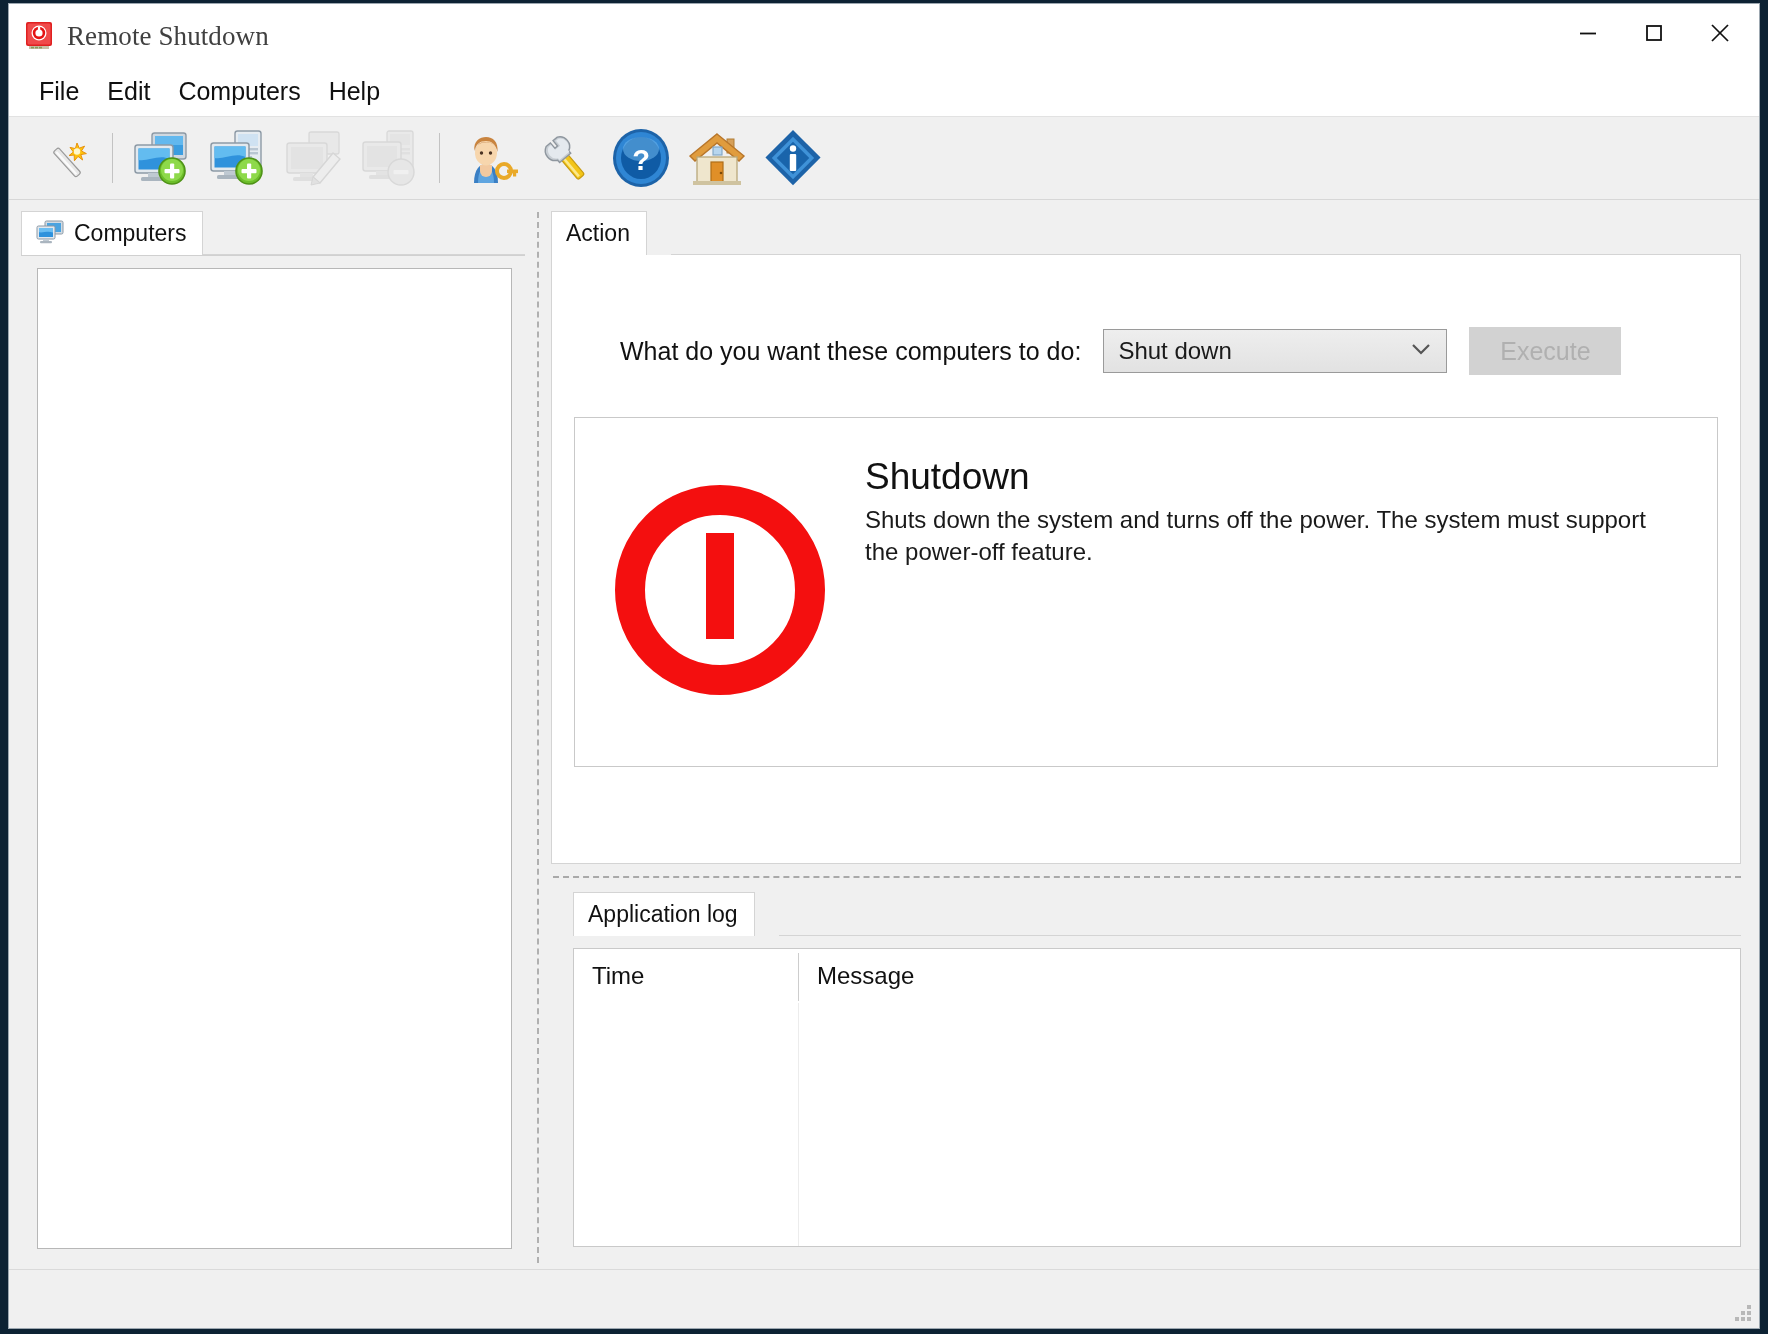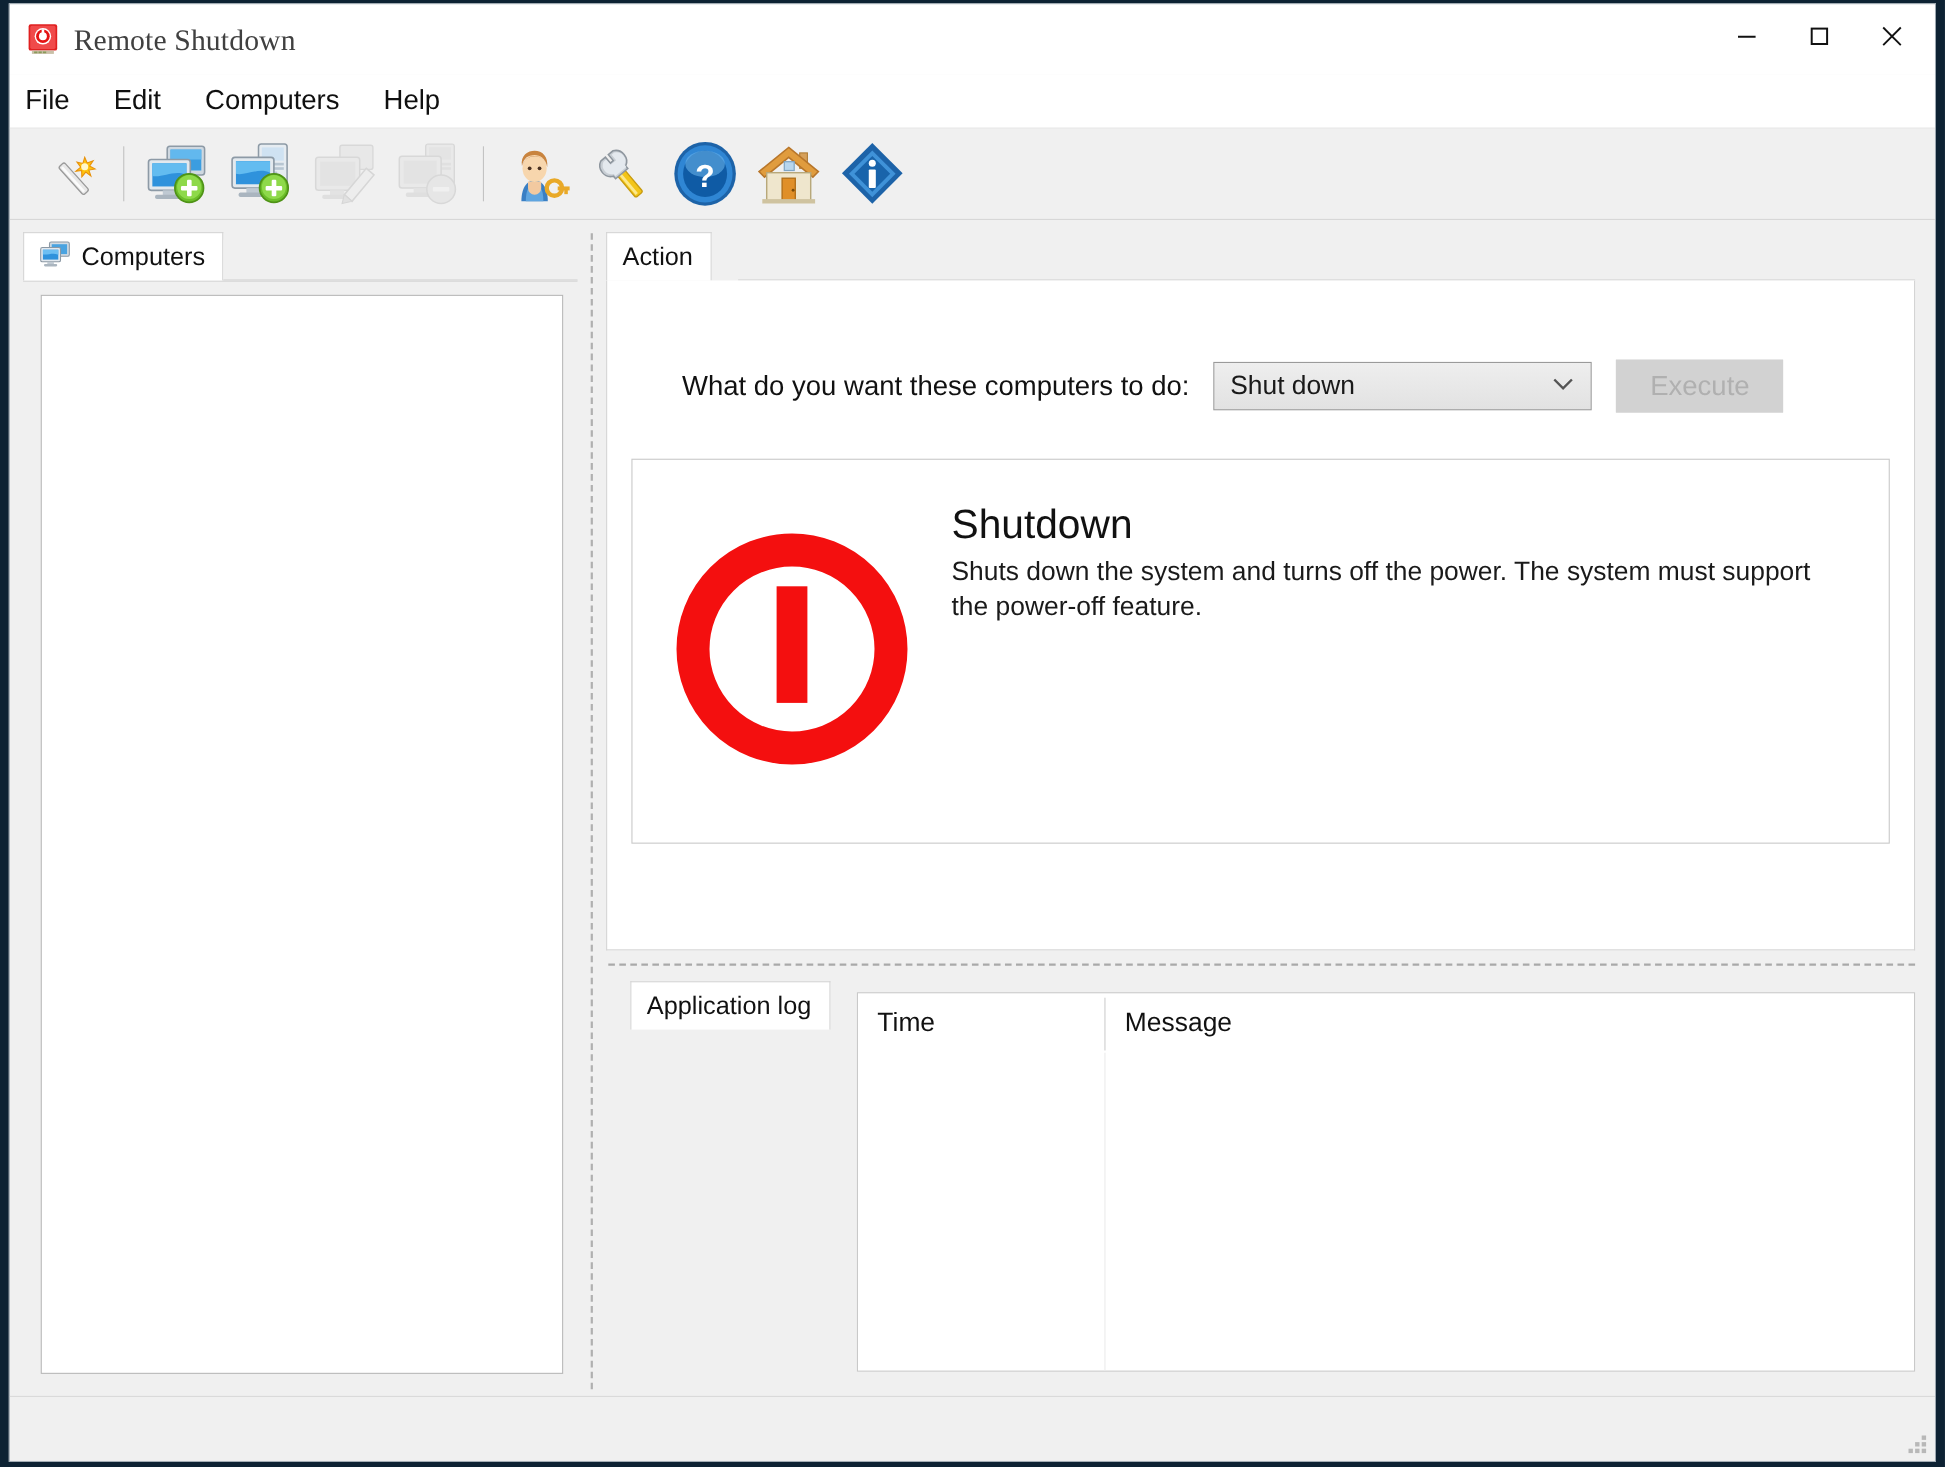--- a/index.html
+++ b/index.html
@@ -65,23 +65,23 @@
     top: 4px;
     display: flex;
   }
 
   
   #menubar {
     height: 48px;
     background: #ffffff;
     display: flex;
     align-items: center;
+    padding-left: 16px;
     flex: none;
     border-bottom: 1px solid #e2e2e2;
-    gap: 12px;
   }
   .menu-item {
     font-size: 25px;
     color: #101010;
     padding: 2px 14px 4px 14px;
     font-family: "Liberation Sans", sans-serif;
   }
 
   
   #toolbar {
@@ -297,21 +297,21 @@
   #hsplit .dash {
     width: 100%;
     height: 0;
     border-top: 2px dashed #a9a9a9;
   }
 
   
   #log-section {
     flex: 1 1 auto;
     display: flex;
-    flex-direction: row;
+    flex-direction: column;
     min-height: 0;
     padding-left: 22px;
     box-sizing: border-box;
   }
   #log-body {
     flex: 1 1 auto;
     background: #ffffff;
     border: 1px solid #c9c9c9;
     box-sizing: border-box;
     margin: 12px 0 22px 0;

